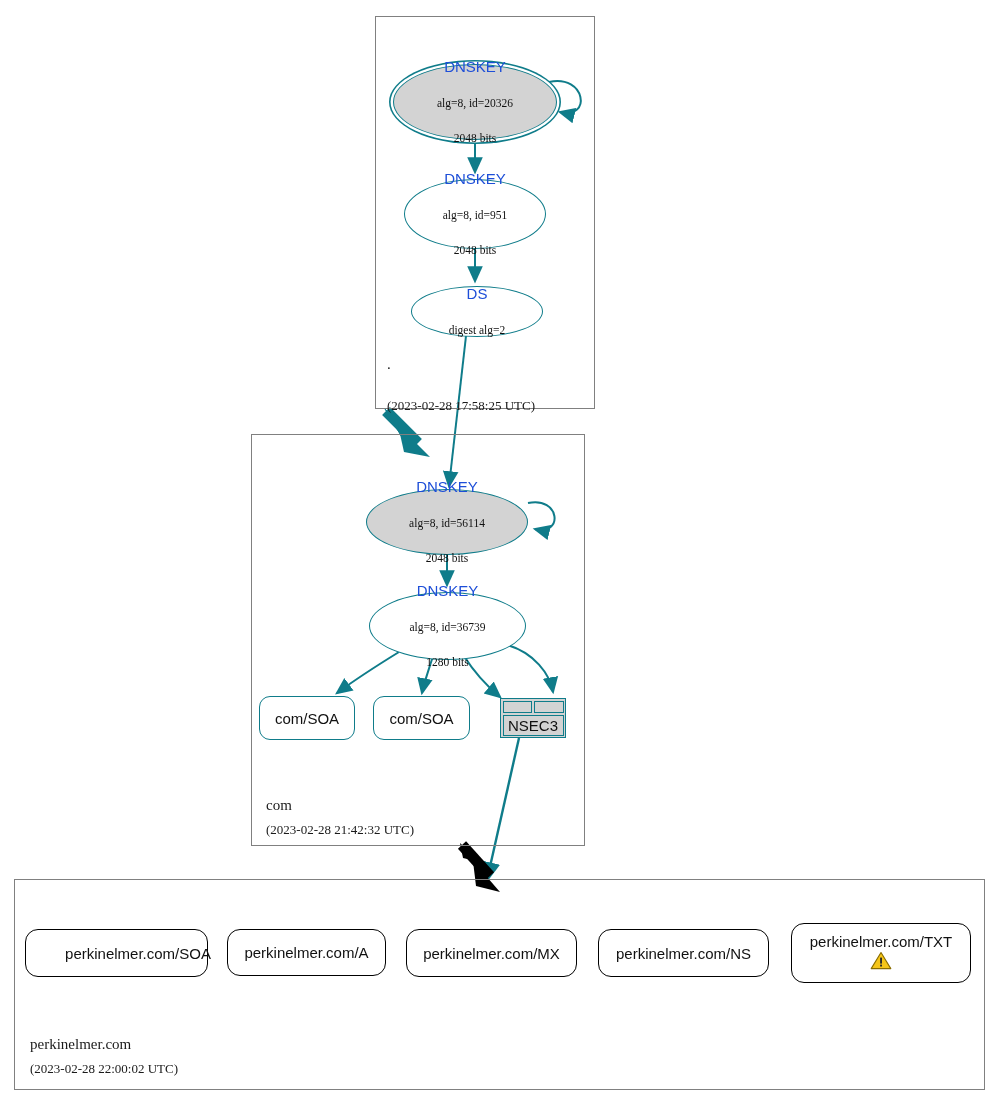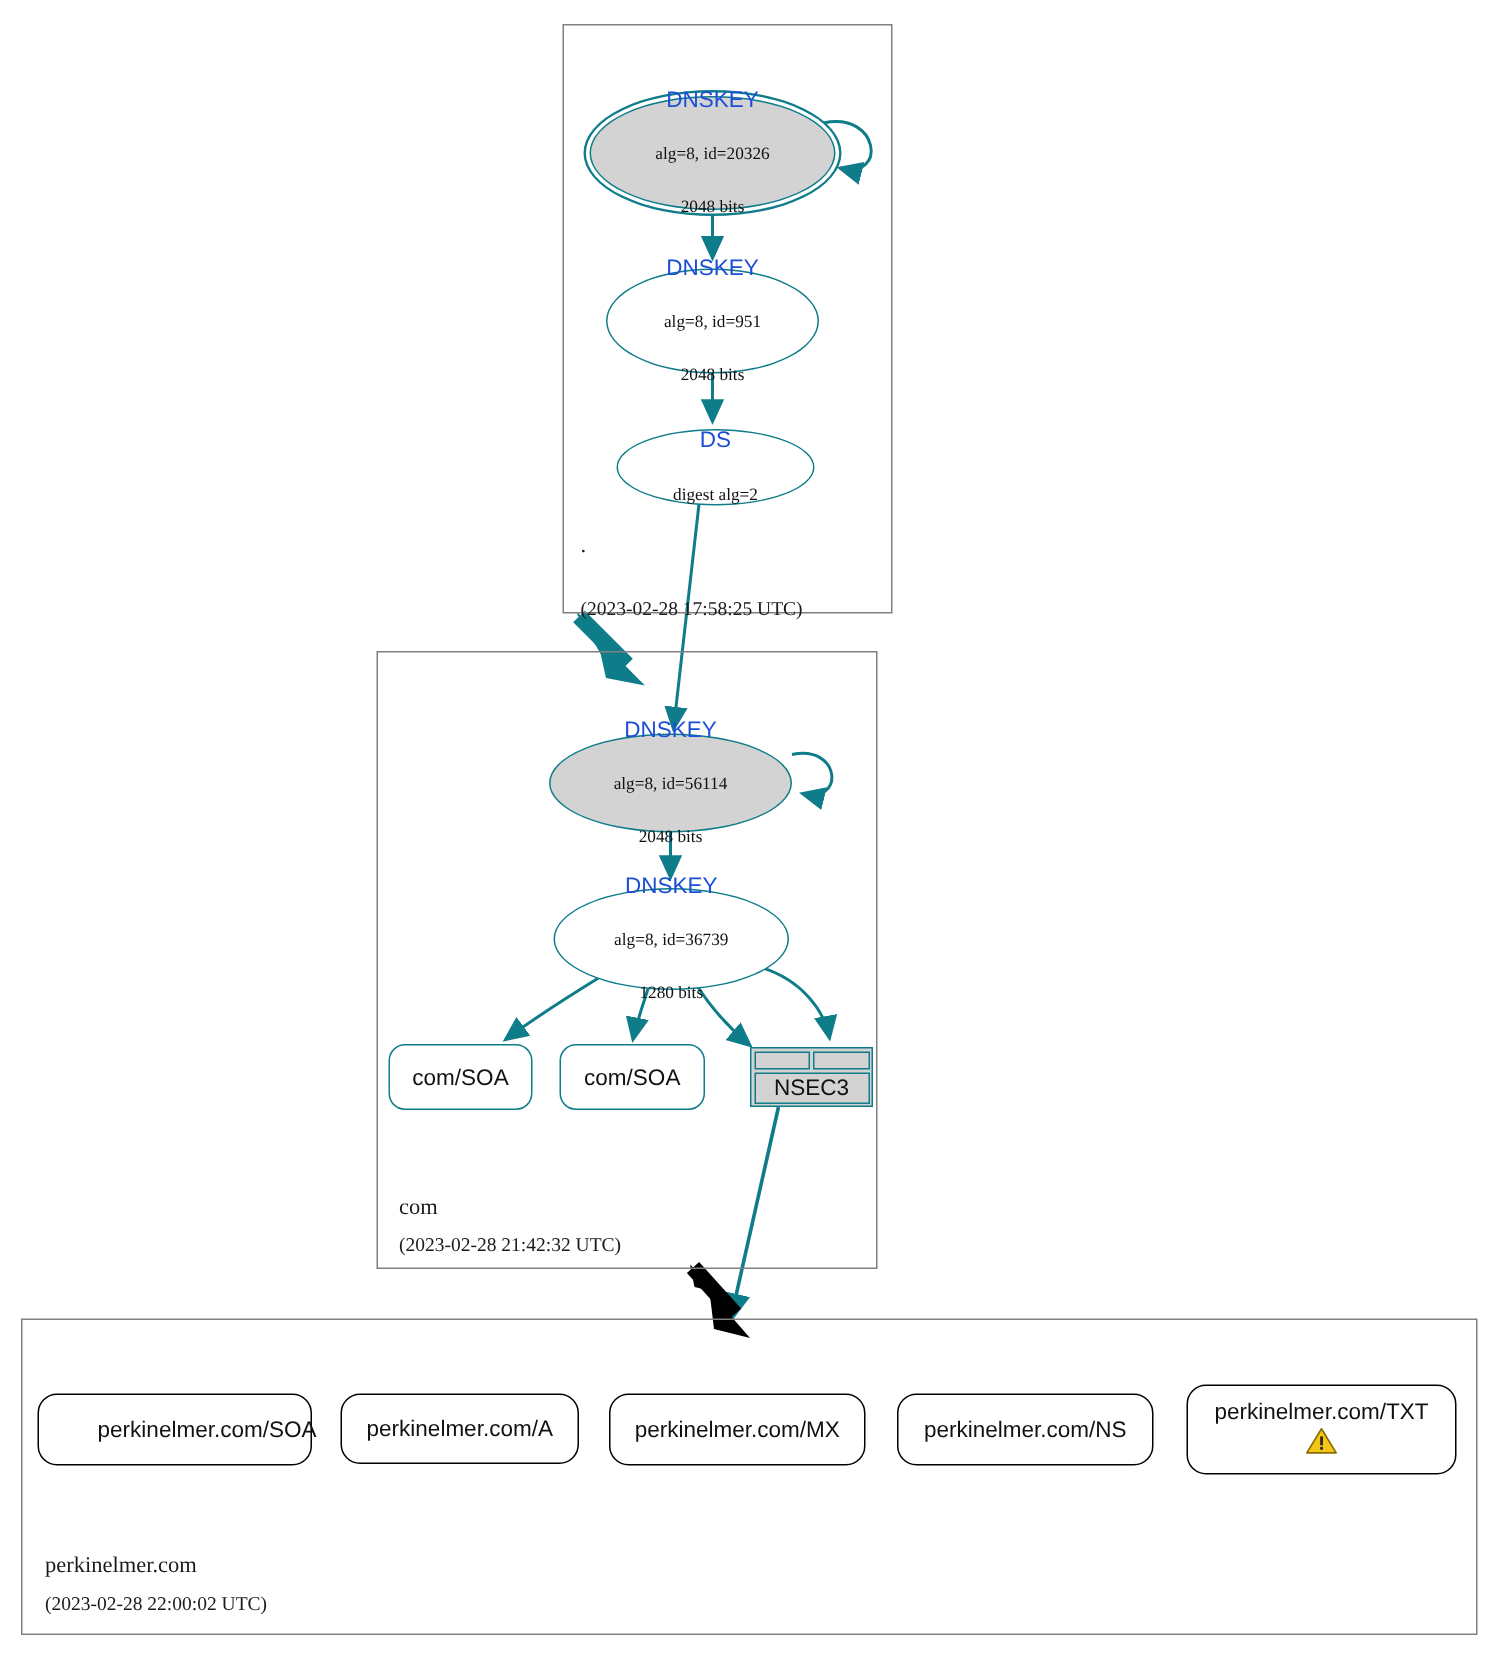--- a/index.html
+++ b/index.html
@@ -122,21 +122,21 @@
   </div>
 
   <div class="node rrset" style="left:259px;top:696px;width:96px;height:44px;">
     <span>com/SOA</span>
   </div>
 
   <div class="node rrset" style="left:373px;top:696px;width:97px;height:44px;">
     <span>com/SOA</span>
   </div>
 
-  <div class="nsec3" style="position:absolute;left:500px;top:698px;width:82px;height:40px;">
+  <div class="nsec3" style="position:absolute;left:500px;top:698px;width:66px;height:40px;">
     <div class="nsec3-head">
       <div class="nsec3-cell"></div>
       <div class="nsec3-cell"></div>
     </div>
     <div class="nsec3-body">
       <span class="nsec3-label">NSEC3</span>
     </div>
   </div>
 
   <div class="zone-label zone-name" style="left:266px;top:797px;">com</div>

